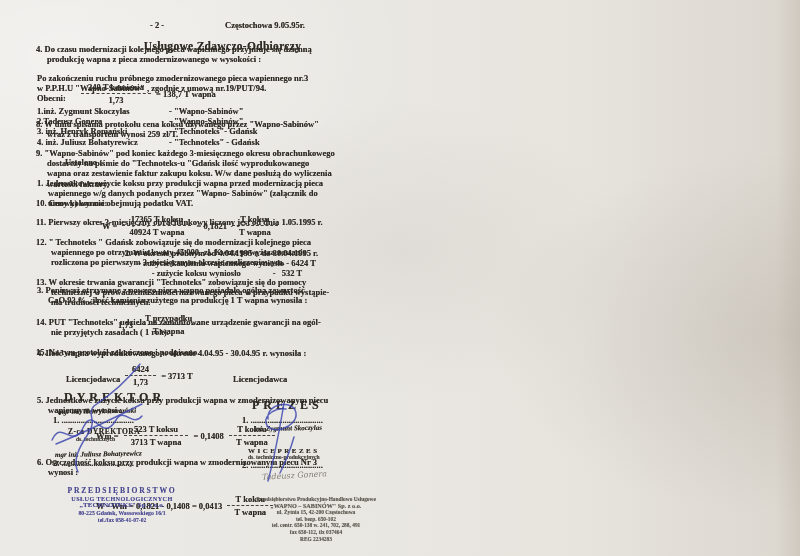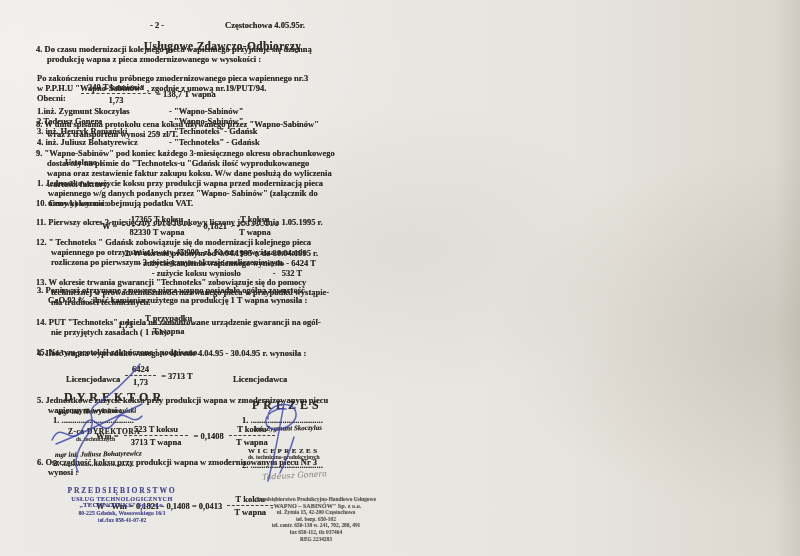--- a/index.html
+++ b/index.html
@@ -44,21 +44,21 @@
         color:#85807a;font-size:8px;transform:rotate(-3deg);text-shadow:none;}
   svg.ink{position:absolute;overflow:visible;}
   svg.ink path{fill:none;stroke:#3b45ae;stroke-width:1.5;stroke-linecap:round;opacity:.82;}
 </style>
 </head>
 <body>
 
 <div class="scan">
 
   <div class="pg" id="p1">
-    <div class="t" style="top:20px;left:225px;">Częstochowa 4.05.95r.</div>
+    <div class="t" style="top:20px;left:225px;">Częstochowa 9.05.95r.</div>
     <div class="t ttl" style="top:41px;left:40px;width:365px;">Usługowe Zdawczo-Odbiorczy</div>
 
     <div class="t" style="top:73px;left:37px;width:358px;white-space:pre-line;">Po zakończeniu ruchu próbnego zmodernizowanego pieca wapiennego nr.3
 w P.P.H.U "Wapno-Sabinów" , zgodnie z umową nr.19/PUT/94.
 Obecni:</div>
 
     <div class="t" style="top:106px;left:37px;width:358px;">
       <div class="att">
         <span class="an">1.inż. Zygmunt Skoczylas</span>
         <span>- "Wapno-Sabinów"</span>
@@ -79,21 +79,21 @@
 
     <div class="t" style="top:157px;left:37px;margin-left:28px;">Ustalono :</div>
 
     <div class="t item" style="top:178px;left:37px;width:358px;">1. Jednostkowe zużycie koksu przy produkcji wapna przed modernizacją pieca
 wapiennego w/g danych podanych przez "Wapno- Sabinów" (załącznik do
 umowy) wynosi:</div>
     <div class="formula" style="top:214px;left:102px;">
       <span class="mid">W =</span>
       <span class="fr">
         <span class="num">17365 T koksu</span>
-        <span class="den">82330 T wapna</span>
+        <span class="den">40924 T wapna</span>
       </span>
       <span class="mid">= 0,1821</span>
       <span class="fr">
         <span class="num">T koksu</span>
         <span class="den">T wapna</span>
       </span>
     </div>
 
     <div class="t item" style="top:248px;left:37px;width:358px;text-align:center;">2. W okresie próbnym od 4.04.1995 r. do 30.04.1995 r.
 - zużycie kamienia wapiennego wyniosło - 6424 T

